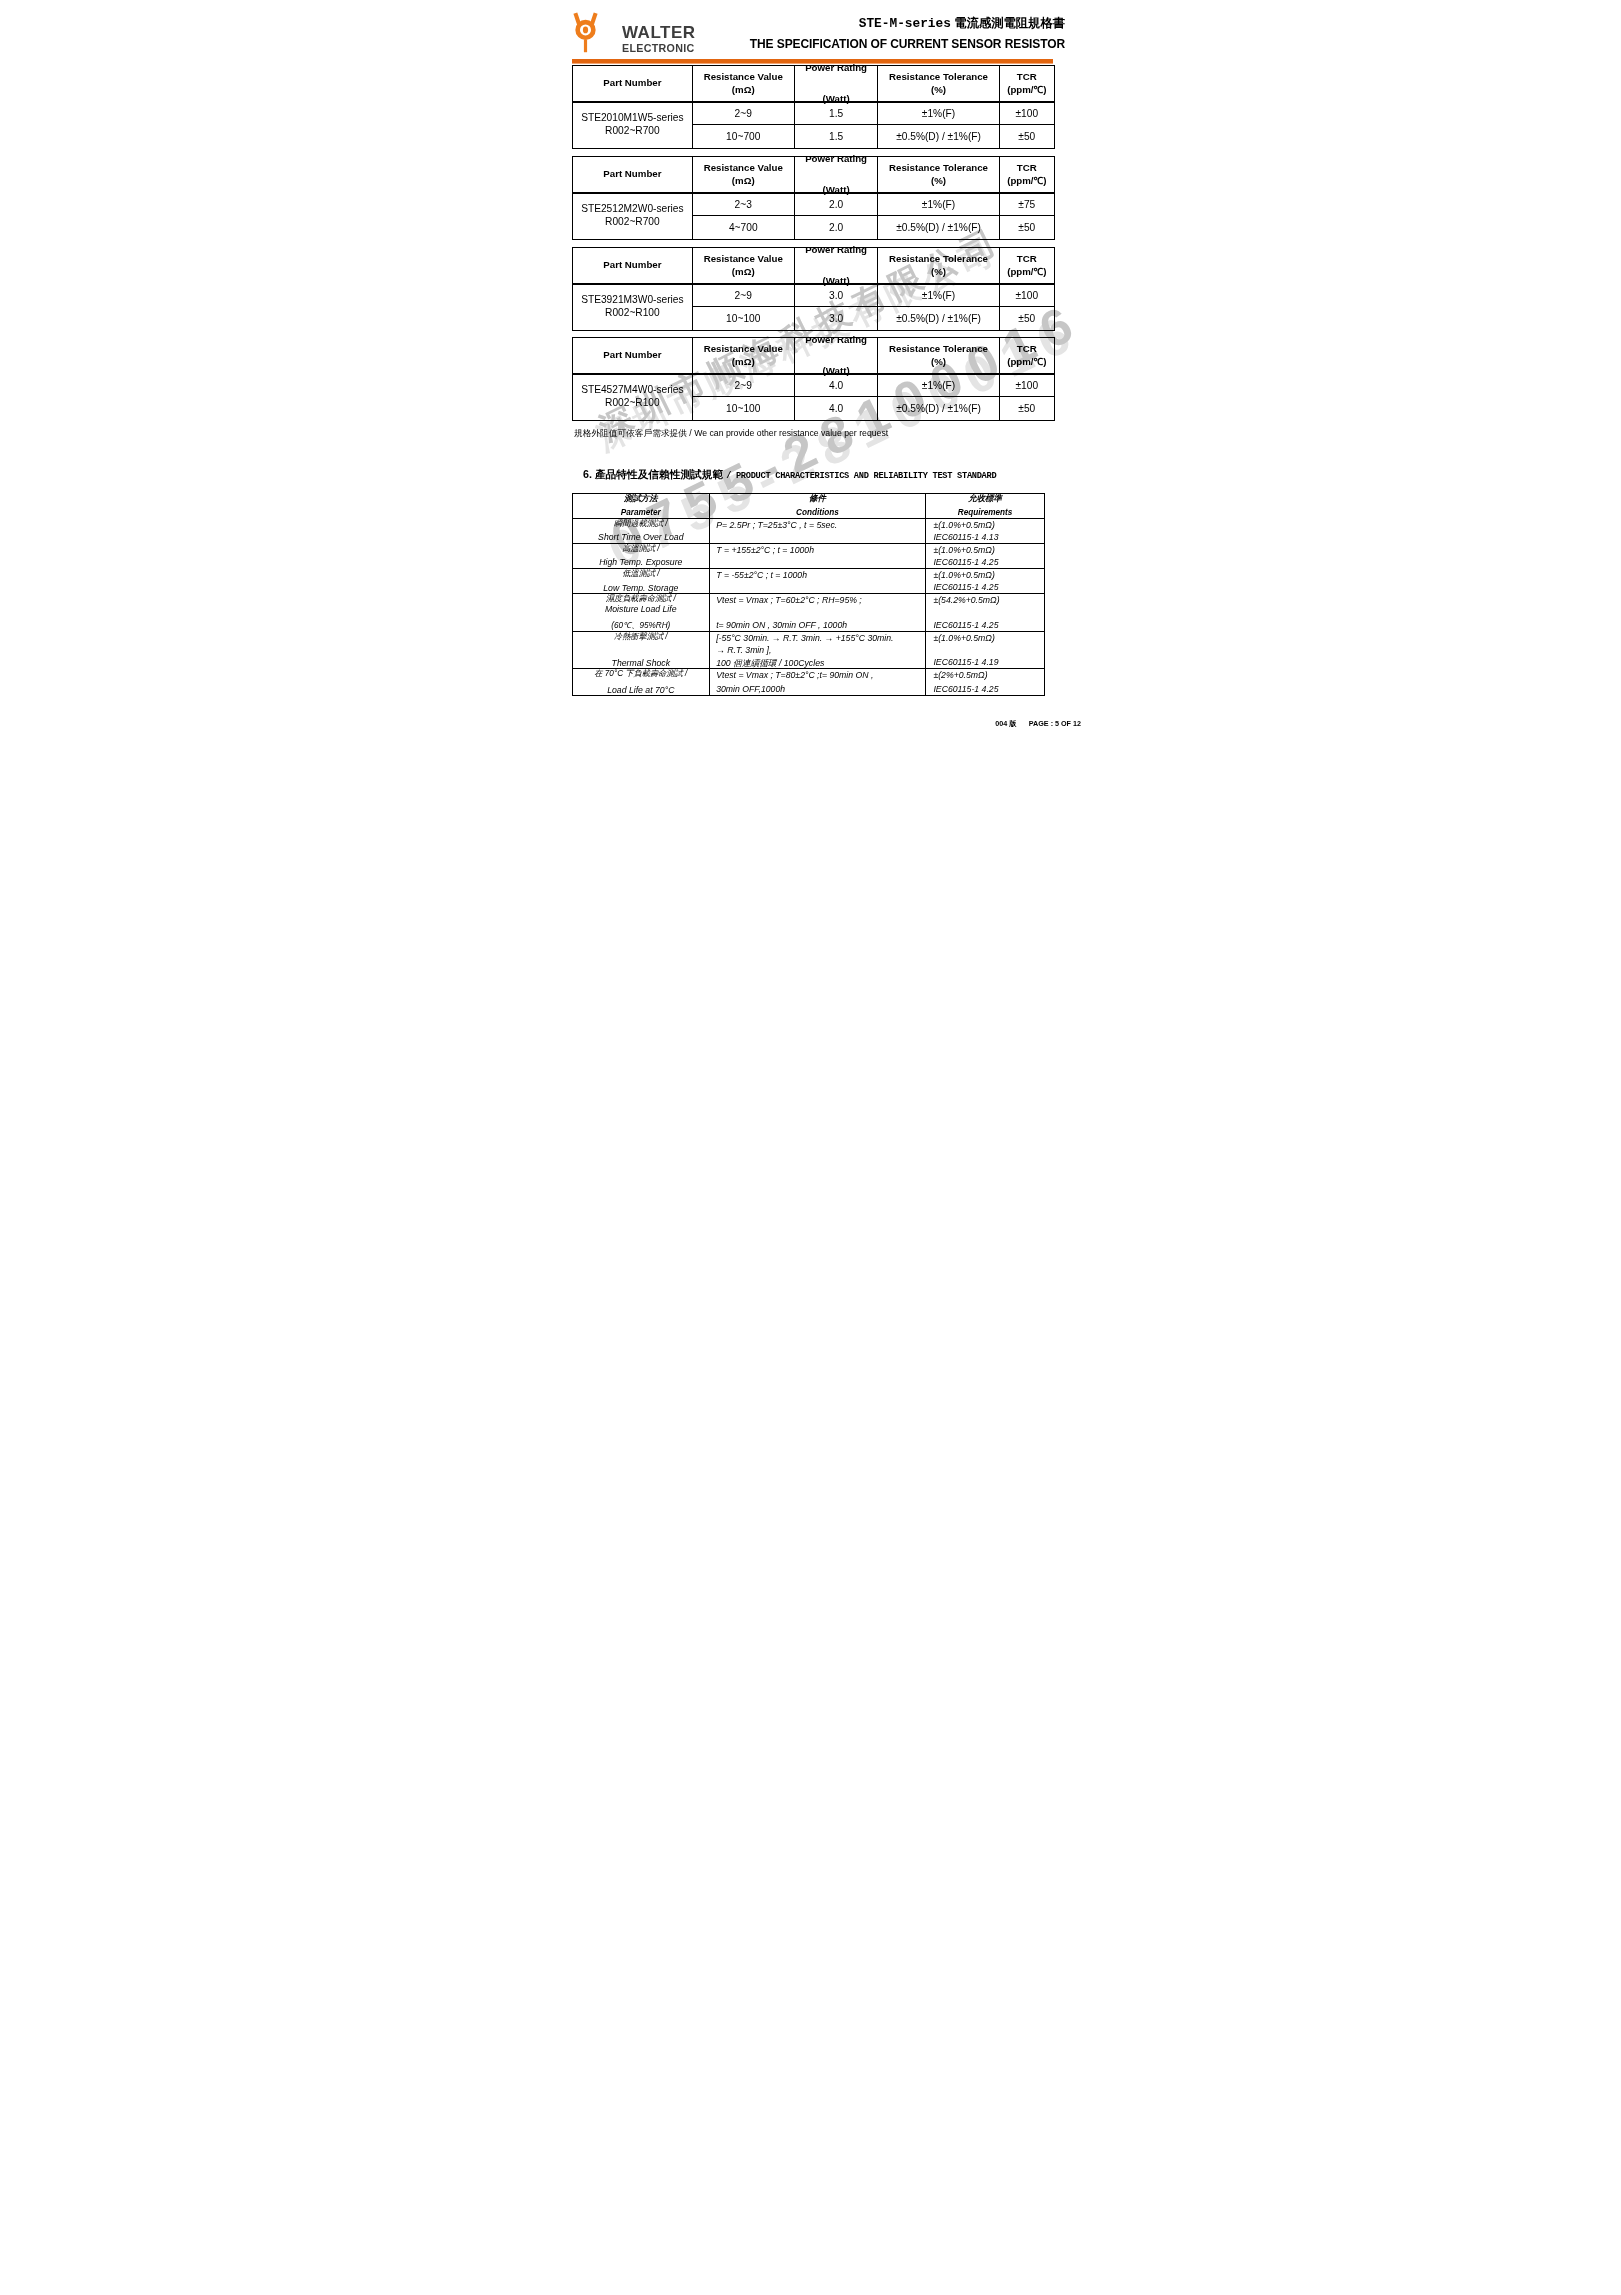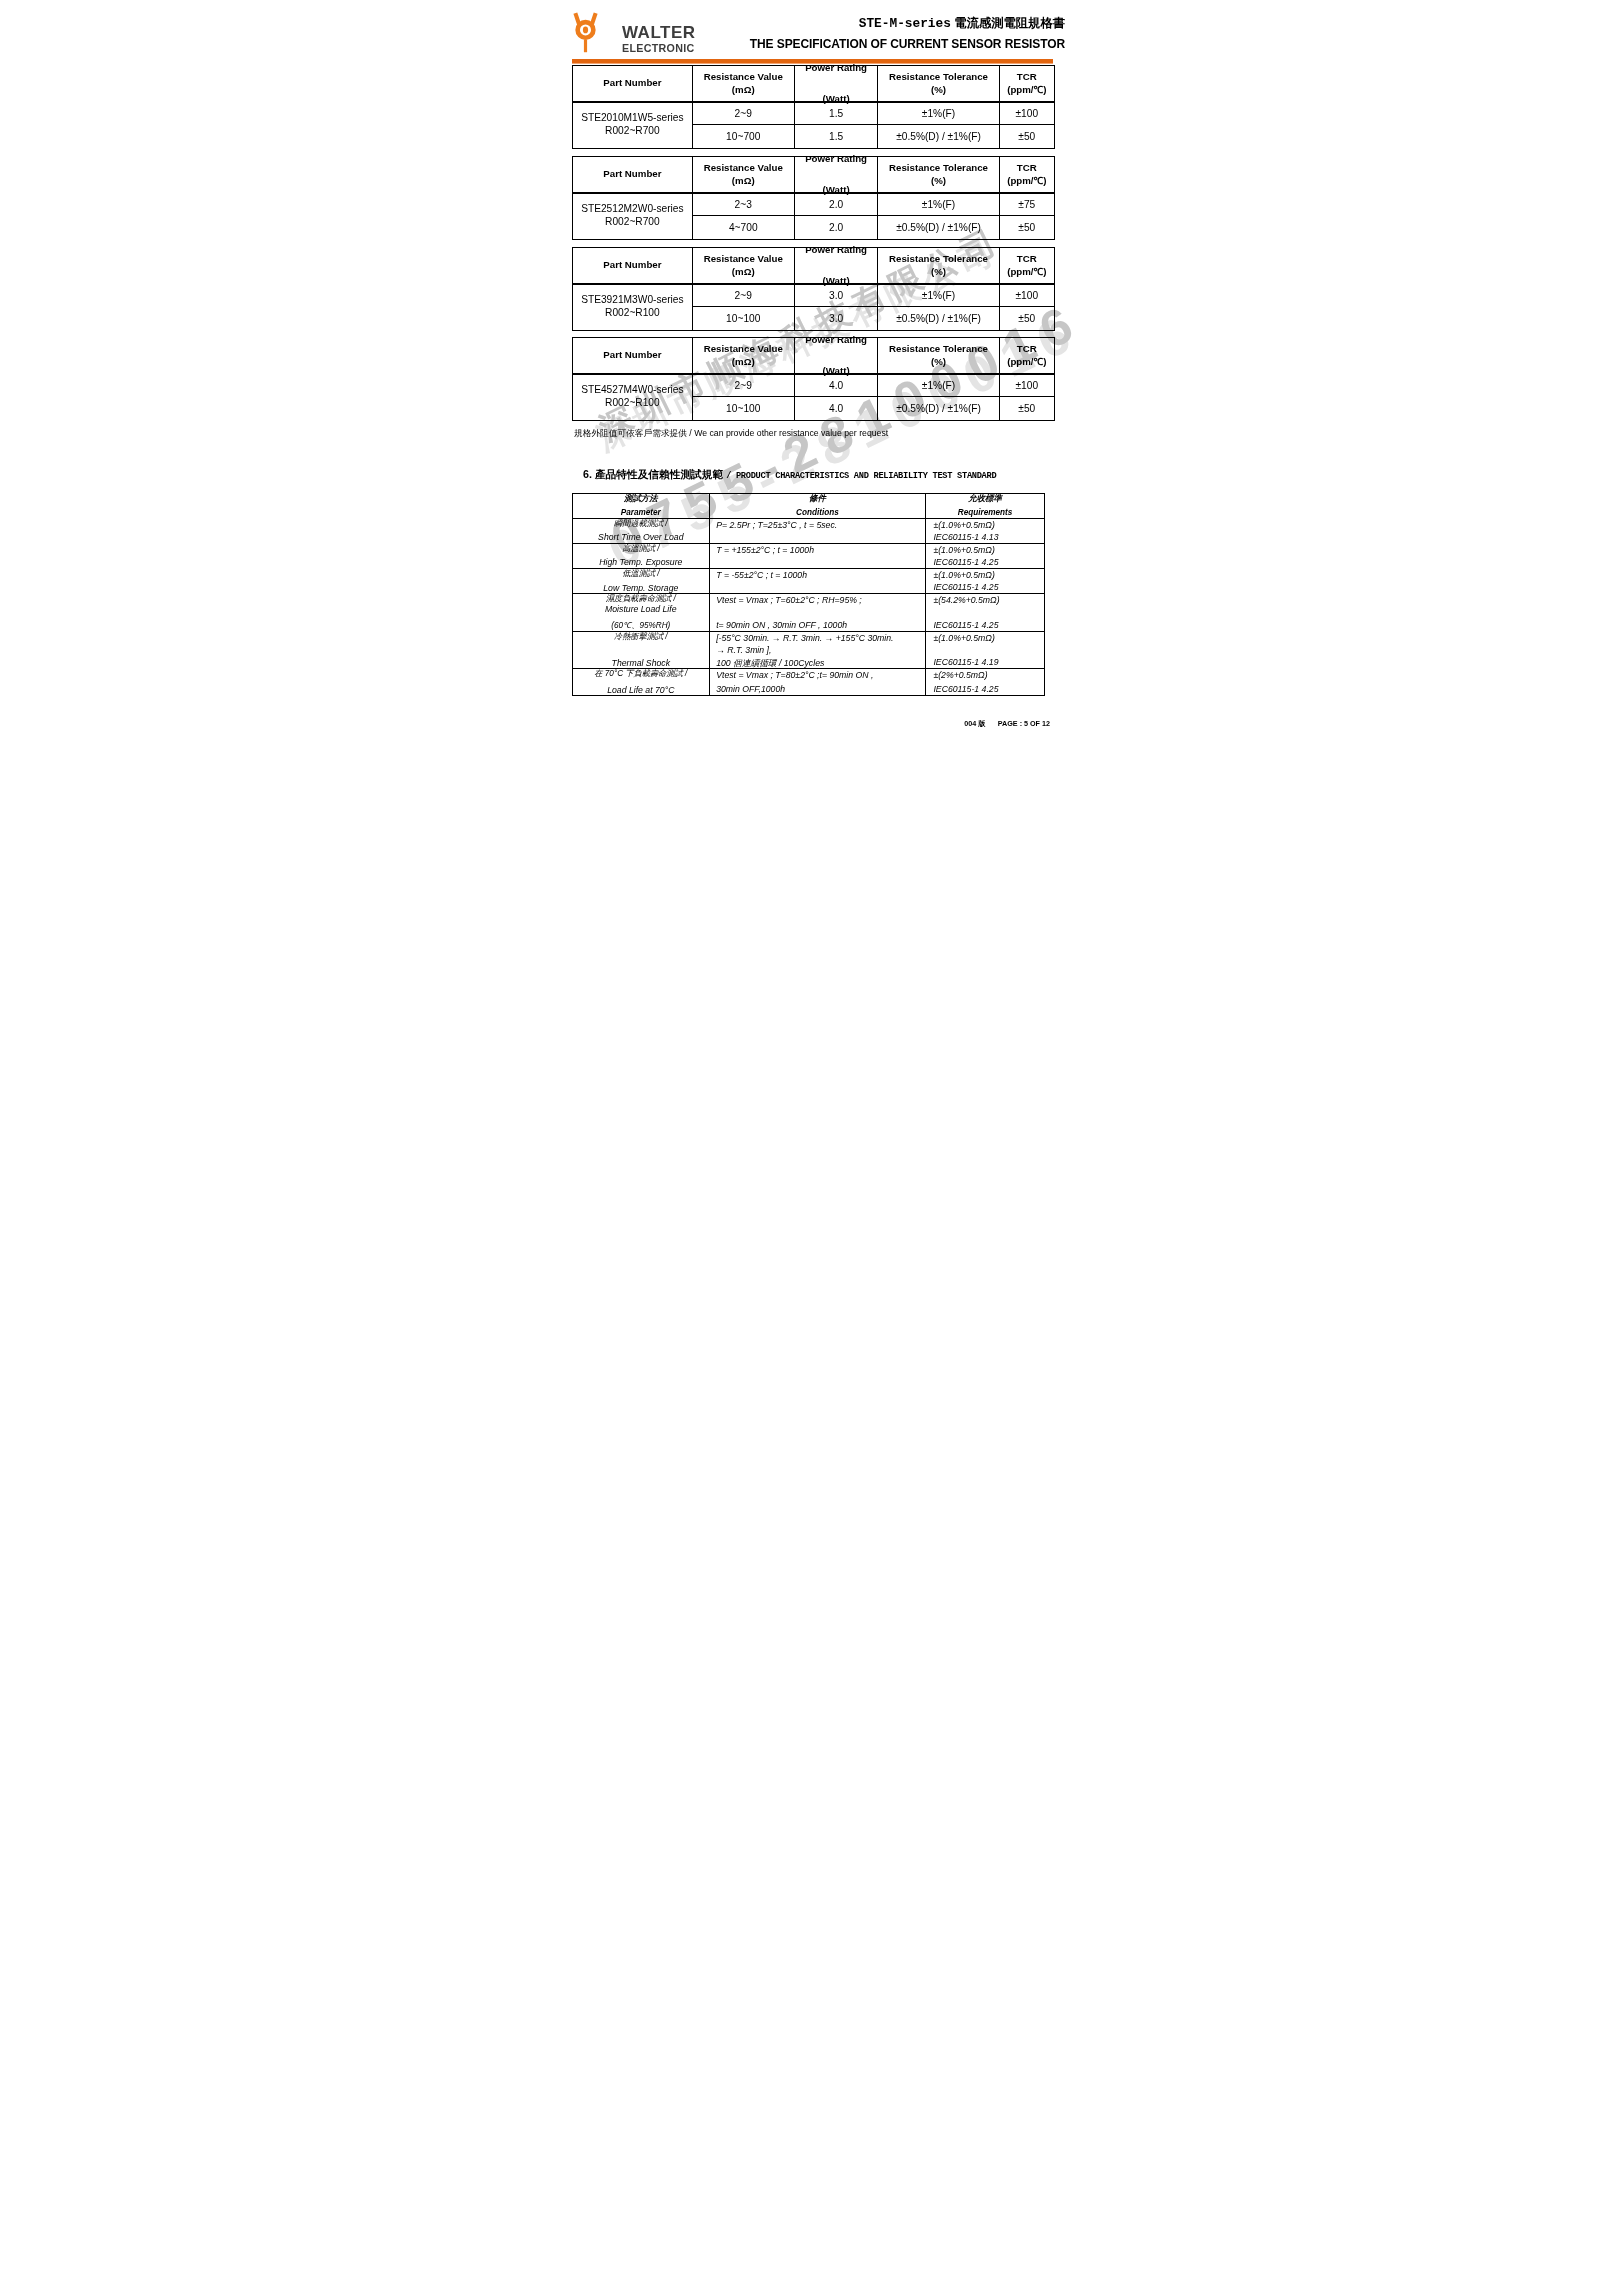--- a/index.html
+++ b/index.html
@@ -65,21 +65,21 @@
   .param .p-cjk{font-size:8.2px;line-height:10.2px;}
   .param .p-en{font-size:8.7px;line-height:10.2px;}
   .param .p-extra{font-size:8.2px;line-height:10.2px;margin-top:6.6px;}
   .param.spread .p-en{margin-top:6.1px;}
   .cond{align-items:flex-start;padding-left:6.6px;padding-right:2px;}
   .cond div{font-size:8.7px;line-height:12.3px;}
   .req{align-items:flex-start;padding-left:7.2px;}
   .req div{font-size:8.7px;line-height:12.3px;}
 
   
-  .footer{position:absolute;right:31px;top:719px;display:flex;gap:12.3px;font-size:7.2px;font-weight:bold;padding-left:15px;}
+  .footer{position:absolute;right:0;top:719px;display:flex;gap:12.3px;font-size:7.2px;font-weight:bold;padding-left:15px;}
 </style>
 </head>
 <body>
 
 <div class="page">
 
   <div class="watermark">
     <div class="wm-rot">
       <div class="wm-line1">深圳市顺海科技有限公司</div>
       <div class="wm-line2">0755-28100016</div>

